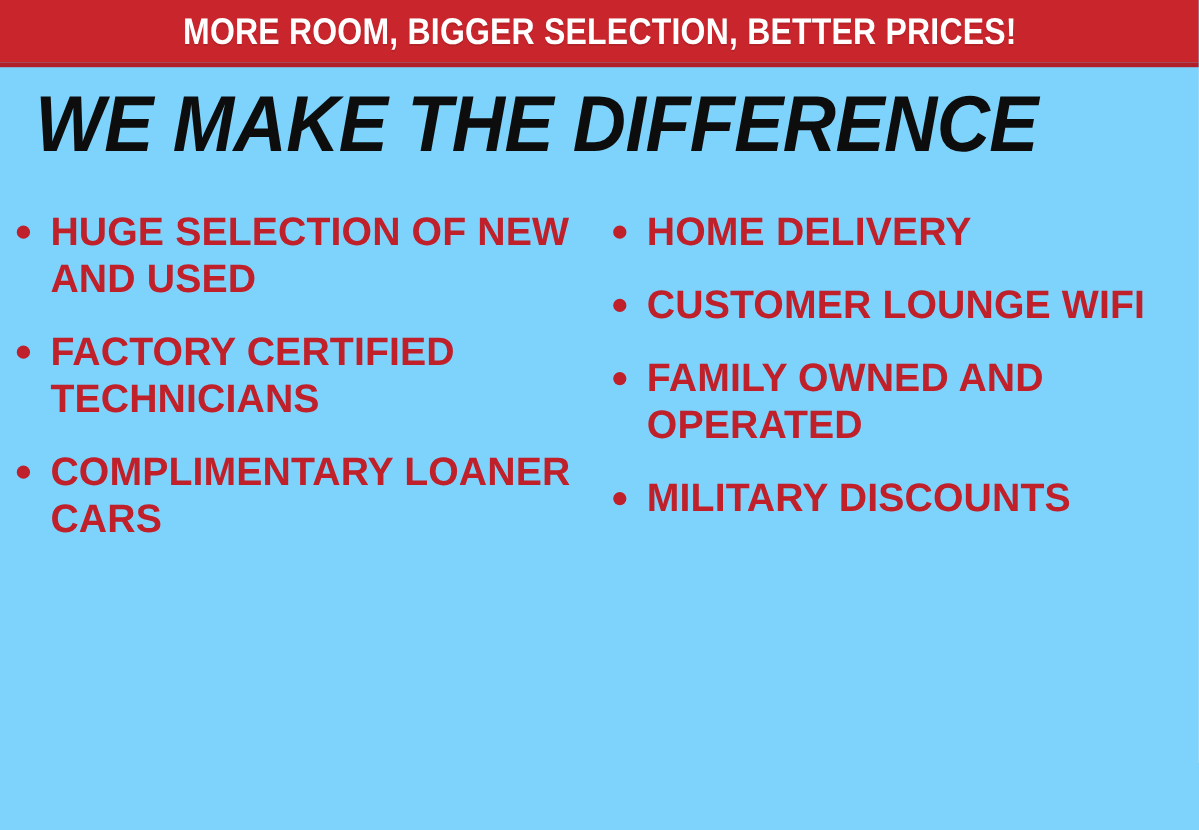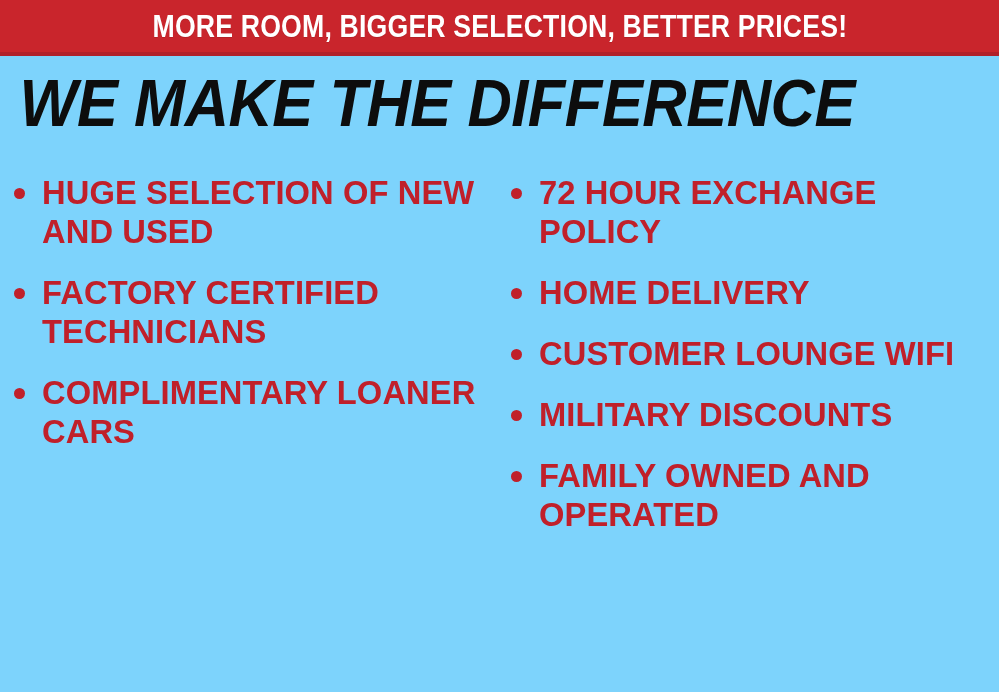--- a/index.html
+++ b/index.html
@@ -53,21 +53,21 @@
     letter-spacing: 0.2px;
     transform: scaleX(0.86);
     transform-origin: center center;
     white-space: nowrap;
     text-shadow: 0 1px 0 rgba(0,0,0,0.10);
   }
 
   
   .headline-wrap {
     position: absolute;
-    left: 1px;
+    left: 11px;
     top: 68px;
     width: 872px;
     height: 70px;
     display: flex;
     align-items: center;
     justify-content: center;
   }
   .headline {
     color: #0d0d0d;
     font-family: "Liberation Sans Narrow", "Liberation Sans", sans-serif;
@@ -154,34 +154,30 @@
       </div>
       <div class="bullet-item">
         <span class="bullet-dot"></span>
         <span class="bullet-label">COMPLIMENTARY LOANER CARS</span>
       </div>
     </div>
 
     <div class="column column-right">
       <div class="bullet-item">
         <span class="bullet-dot"></span>
-        <span class="bullet-label">72 HOUR EXCHANGE POLICY</span>
-      </div>
-      <div class="bullet-item">
-        <span class="bullet-dot"></span>
         <span class="bullet-label">HOME DELIVERY</span>
       </div>
       <div class="bullet-item">
         <span class="bullet-dot"></span>
         <span class="bullet-label">CUSTOMER LOUNGE WIFI</span>
       </div>
       <div class="bullet-item">
         <span class="bullet-dot"></span>
-        <span class="bullet-label">MILITARY DISCOUNTS</span>
+        <span class="bullet-label">FAMILY OWNED AND OPERATED</span>
       </div>
       <div class="bullet-item">
         <span class="bullet-dot"></span>
-        <span class="bullet-label">FAMILY OWNED AND OPERATED</span>
+        <span class="bullet-label">MILITARY DISCOUNTS</span>
       </div>
     </div>
 
   </div>
 </div>
 
 </body></html>

